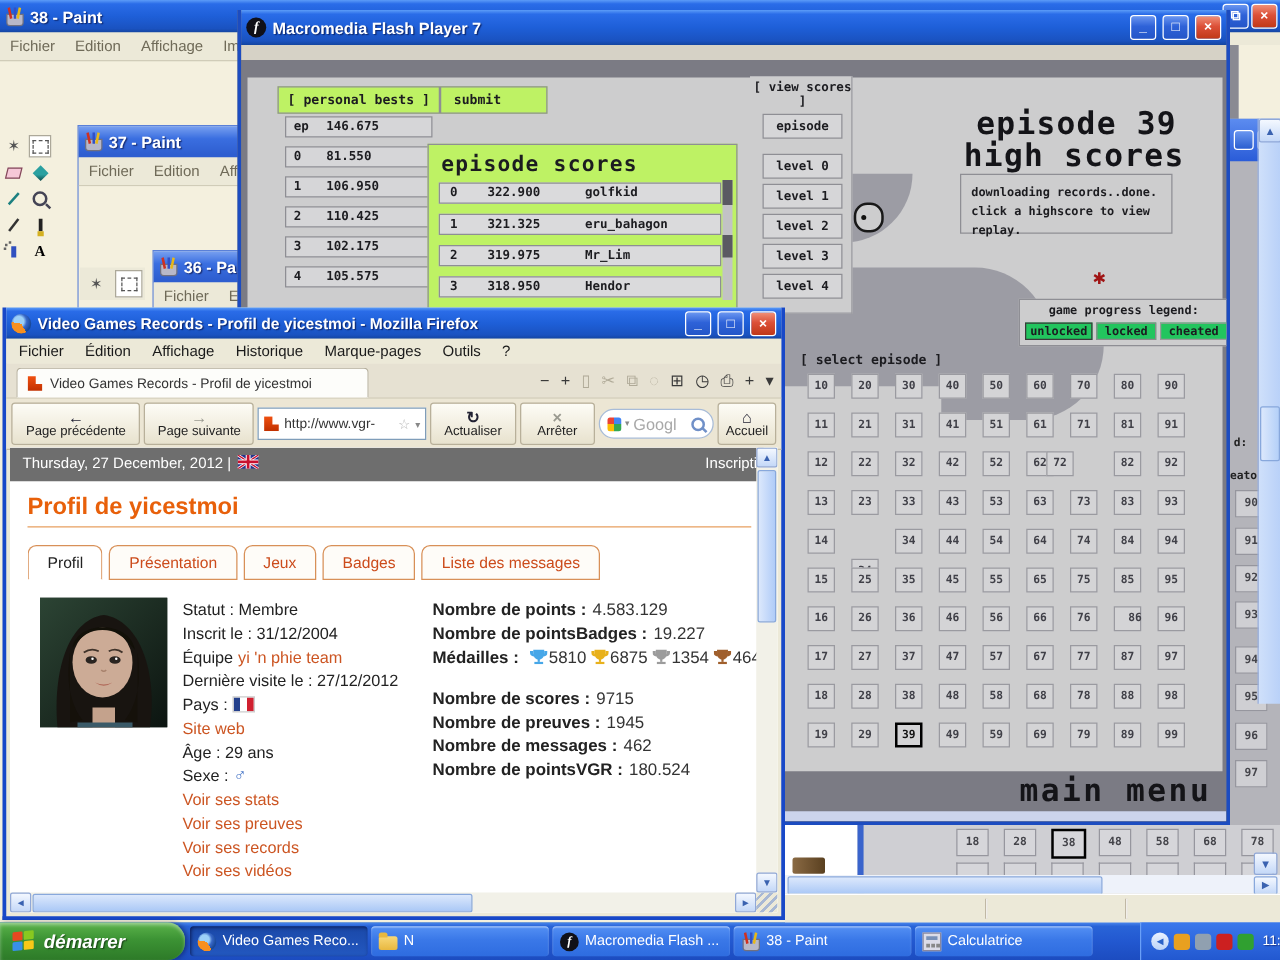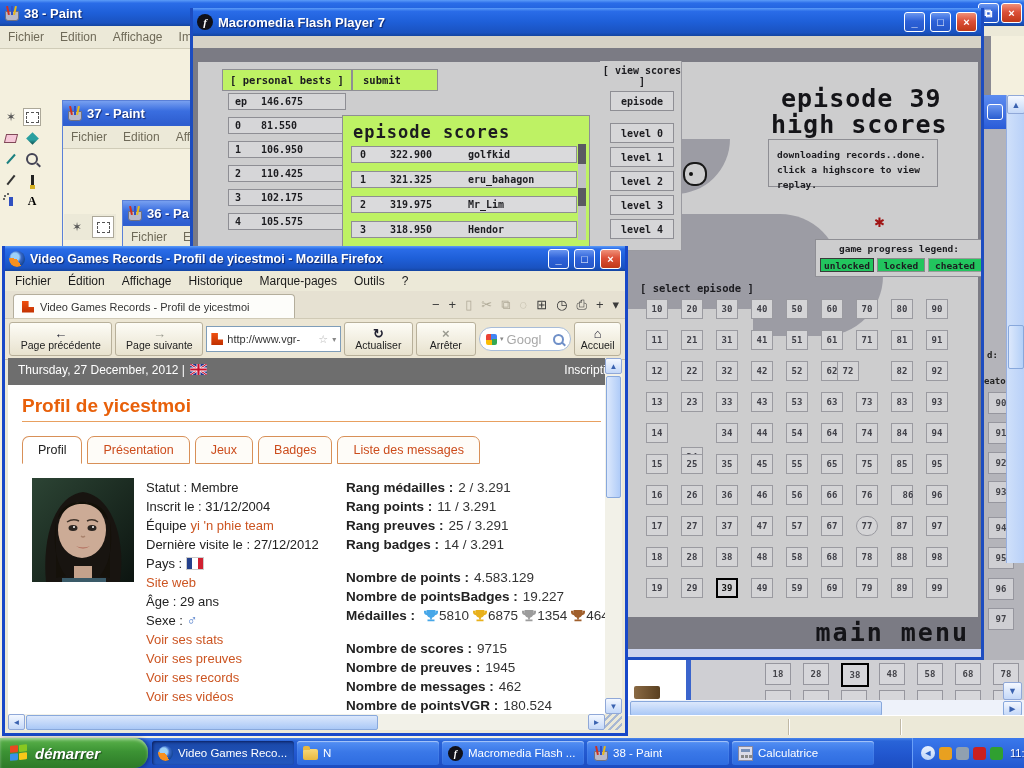--- a/index.html
+++ b/index.html
@@ -578,21 +578,21 @@
           <div class="gcell" style="left: 628px; top: 437px;">66</div>
           <div class="gcell" style="left: 663px; top: 437px;">76</div>
           <div class="gcell" style="left: 698px; top: 437px; padding-left: 12px;">86</div>
           <div class="gcell" style="left: 733px; top: 437px;">96</div>
           <div class="gcell" style="left: 453px; top: 468px;">17</div>
           <div class="gcell" style="left: 488px; top: 468px;">27</div>
           <div class="gcell" style="left: 523px; top: 468px;">37</div>
           <div class="gcell" style="left: 558px; top: 468px;">47</div>
           <div class="gcell" style="left: 593px; top: 468px;">57</div>
           <div class="gcell" style="left: 628px; top: 468px;">67</div>
-          <div class="gcell" style="left: 663px; top: 468px; border-radius: 10px;">77</div>
+          <div class="gcell" style="left: 663px; top: 468px;">77</div>
           <div class="gcell" style="left: 698px; top: 468px;">87</div>
           <div class="gcell" style="left: 733px; top: 468px;">97</div>
           <div class="gcell" style="left: 453px; top: 499px;">18</div>
           <div class="gcell" style="left: 488px; top: 499px;">28</div>
           <div class="gcell" style="left: 523px; top: 499px;">38</div>
           <div class="gcell" style="left: 558px; top: 499px;">48</div>
           <div class="gcell" style="left: 593px; top: 499px;">58</div>
           <div class="gcell" style="left: 628px; top: 499px;">68</div>
           <div class="gcell" style="left: 663px; top: 499px;">78</div>
           <div class="gcell" style="left: 698px; top: 499px;">88</div>
@@ -768,38 +768,20 @@
                 <div class="plink">Voir ses preuves</div>
               </div>
               <div class="pline">
                 <div class="plink">Voir ses records</div>
               </div>
               <div class="pline">
                 <div class="plink">Voir ses vidéos</div>
               </div>
             </div>
           <div id="statscol">
-              <div class="sgroup">
-                <div class="srow">
-                  <div class="slabel">Rang médailles :</div>
-                  <div class="sval">2 / 3.291</div>
-                </div>
-                <div class="srow">
-                  <div class="slabel">Rang points :</div>
-                  <div class="sval">11 / 3.291</div>
-                </div>
-                <div class="srow">
-                  <div class="slabel">Rang preuves :</div>
-                  <div class="sval">25 / 3.291</div>
-                </div>
-                <div class="srow">
-                  <div class="slabel">Rang badges :</div>
-                  <div class="sval">14 / 3.291</div>
-                </div>
-              </div>
               <div class="sgroup">
                 <div class="srow">
                   <div class="slabel">Nombre de points :</div>
                   <div class="sval">4.583.129</div>
                 </div>
                 <div class="srow">
                   <div class="slabel">Nombre de pointsBadges :</div>
                   <div class="sval">19.227</div>
                 </div>
                 <div class="srow">

